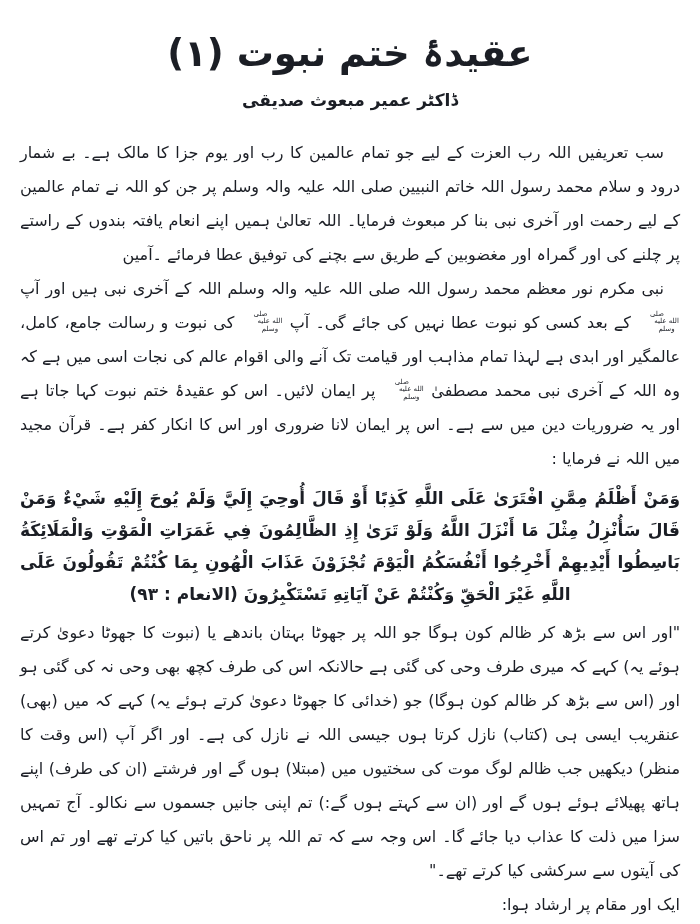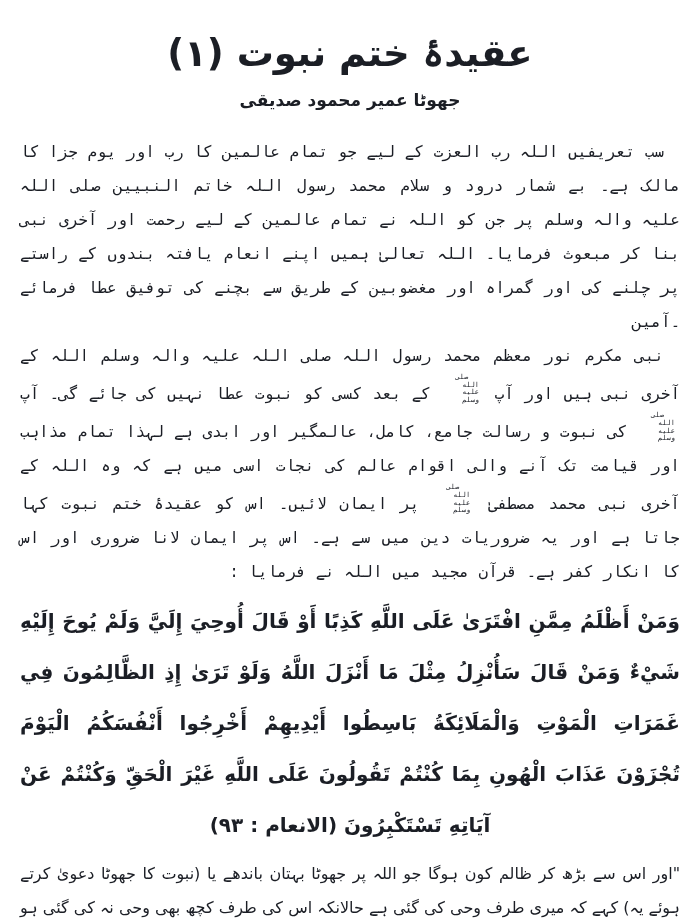--- a/index.html
+++ b/index.html
@@ -29,26 +29,26 @@
     font-weight: 700;
     text-align: center;
     margin: 0 0 26px 0;
   }
   .para {
     margin: 0;
     font-size: 16px;
     line-height: 34px;
     text-align: justify;
   }
-  .indent { text-indent: 16px; font-family: Liberation Mono, monospace; }
+  .indent { text-indent: 16px; }
   .verse {
     margin: 6px 0;
-    font-size: 20px;
+    font-size: 17px;
     font-weight: 700;
-    line-height: 51px;
+    line-height: 32px;
     text-align: justify;
     text-align-last: center;
   }
   
   .saw {
     display: inline-block;
     width: 27px;
     font-size: 7px;
     font-weight: 400;
     line-height: 1.1;
@@ -58,21 +58,21 @@
     margin-left: 16px;
   }
 </style>
 </head>
 <body>
 
 <div class="page">
 
   <header class="doc-header">
     <h1 class="title">عقیدۂ ختم نبوت (۱)</h1>
-    <div class="author">جھوٹا عمیر محمود صدیقی</div>
+    <div class="author">ڈاکٹر عمیر مبعوث صدیقی</div>
   </header>
 
   <main class="doc-body">
 
     <p class="para indent">سب تعریفیں اللہ رب العزت کے لیے جو تمام عالمین کا رب اور یوم جزا کا مالک ہے۔ بے شمار درود و سلام محمد رسول اللہ خاتم النبیین صلی اللہ علیہ والہ وسلم پر جن کو اللہ نے تمام عالمین کے لیے رحمت اور آخری نبی بنا کر مبعوث فرمایا۔ اللہ تعالیٰ ہمیں اپنے انعام یافتہ بندوں کے راستے پر چلنے کی اور گمراہ اور مغضوبین کے طریق سے بچنے کی توفیق عطا فرمائے ۔آمین</p>
 
     <p class="para indent"><span>نبی مکرم نور معظم محمد رسول اللہ صلی اللہ علیہ والہ وسلم اللہ کے آخری نبی ہیں اور آپ </span><span class="saw">صلى الله عليه وسلم</span><span> کے بعد کسی کو نبوت عطا نہیں کی جائے گی۔ آپ </span><span class="saw">صلى الله عليه وسلم</span><span> کی نبوت و رسالت جامع، کامل، عالمگیر اور ابدی ہے لہذا تمام مذاہب اور قیامت تک آنے والی اقوام عالم کی نجات اسی میں ہے کہ وہ اللہ کے آخری نبی محمد مصطفیٰ </span><span class="saw">صلى الله عليه وسلم</span><span> پر ایمان لائیں۔ اس کو عقیدۂ ختم نبوت کہا جاتا ہے اور یہ ضروریات دین میں سے ہے۔ اس پر ایمان لانا ضروری اور اس کا انکار کفر ہے۔ قرآن مجید میں اللہ نے فرمایا :</span></p>
 
     <p class="verse"><span>وَمَنْ أَظْلَمُ مِمَّنِ افْتَرَىٰ عَلَى اللَّهِ كَذِبًا أَوْ قَالَ أُوحِيَ إِلَيَّ وَلَمْ يُوحَ إِلَيْهِ شَيْءٌ وَمَنْ قَالَ سَأُنْزِلُ مِثْلَ مَا أَنْزَلَ اللَّهُ وَلَوْ تَرَىٰ إِذِ الظَّالِمُونَ فِي غَمَرَاتِ الْمَوْتِ وَالْمَلَائِكَةُ بَاسِطُوا أَيْدِيهِمْ أَخْرِجُوا أَنْفُسَكُمُ الْيَوْمَ تُجْزَوْنَ عَذَابَ الْهُونِ بِمَا كُنْتُمْ تَقُولُونَ عَلَى اللَّهِ غَيْرَ الْحَقِّ وَكُنْتُمْ عَنْ آيَاتِهِ تَسْتَكْبِرُونَ</span> <span>(الانعام : ۹۳)</span></p>
 

